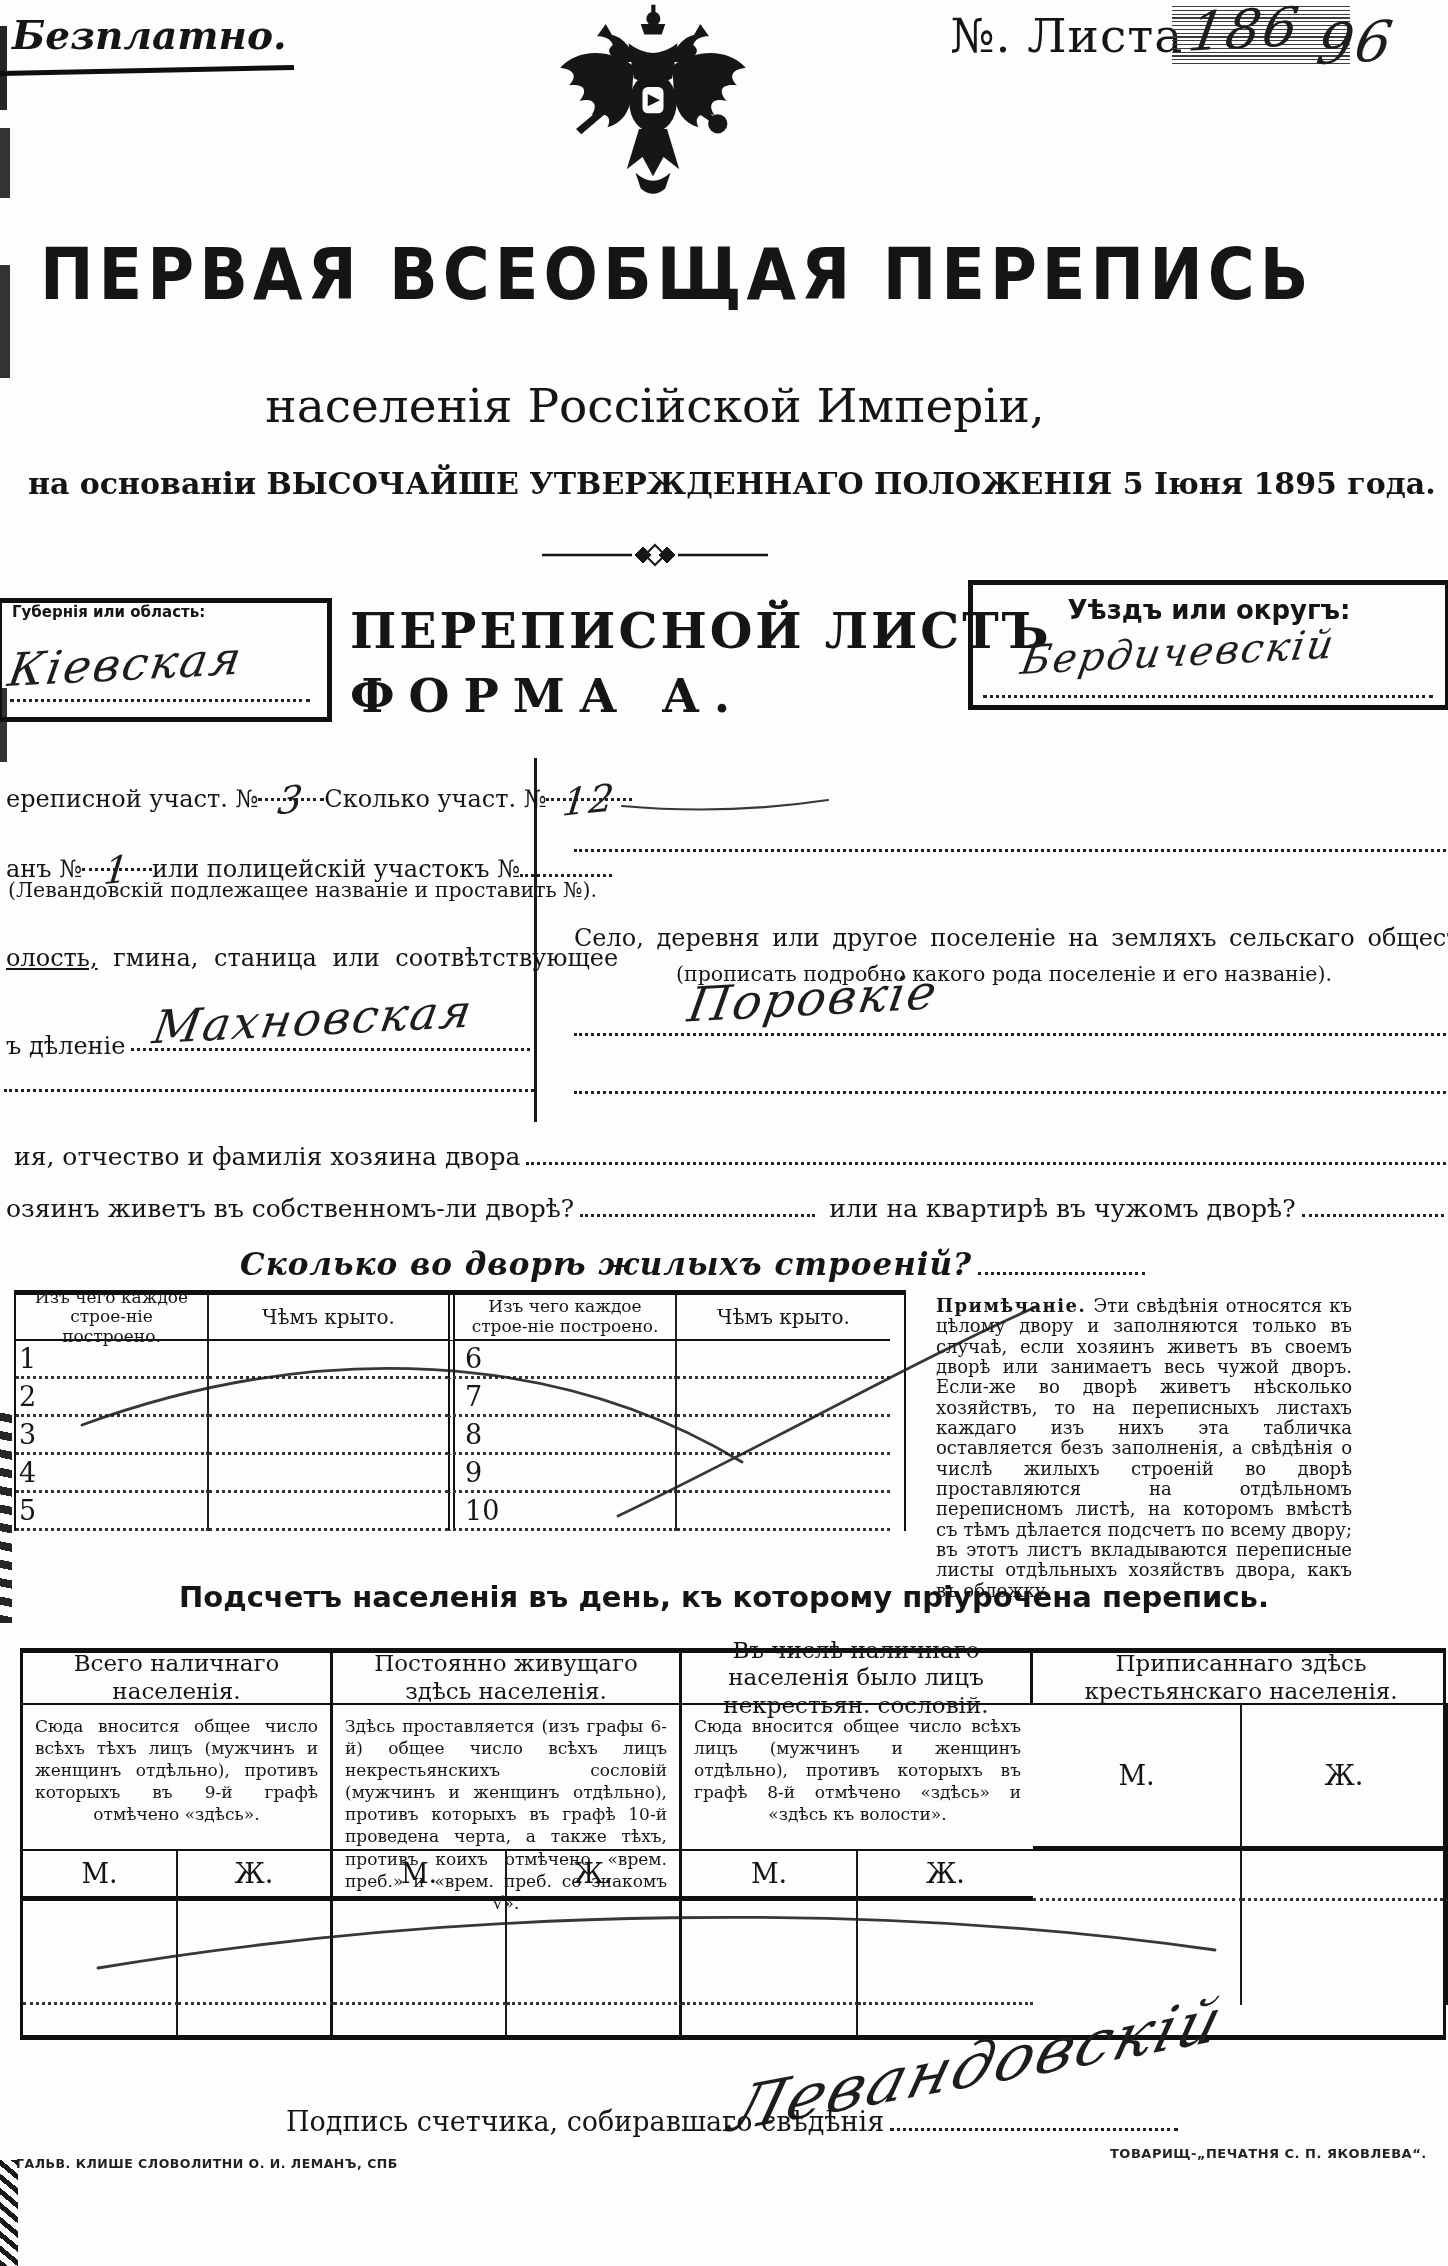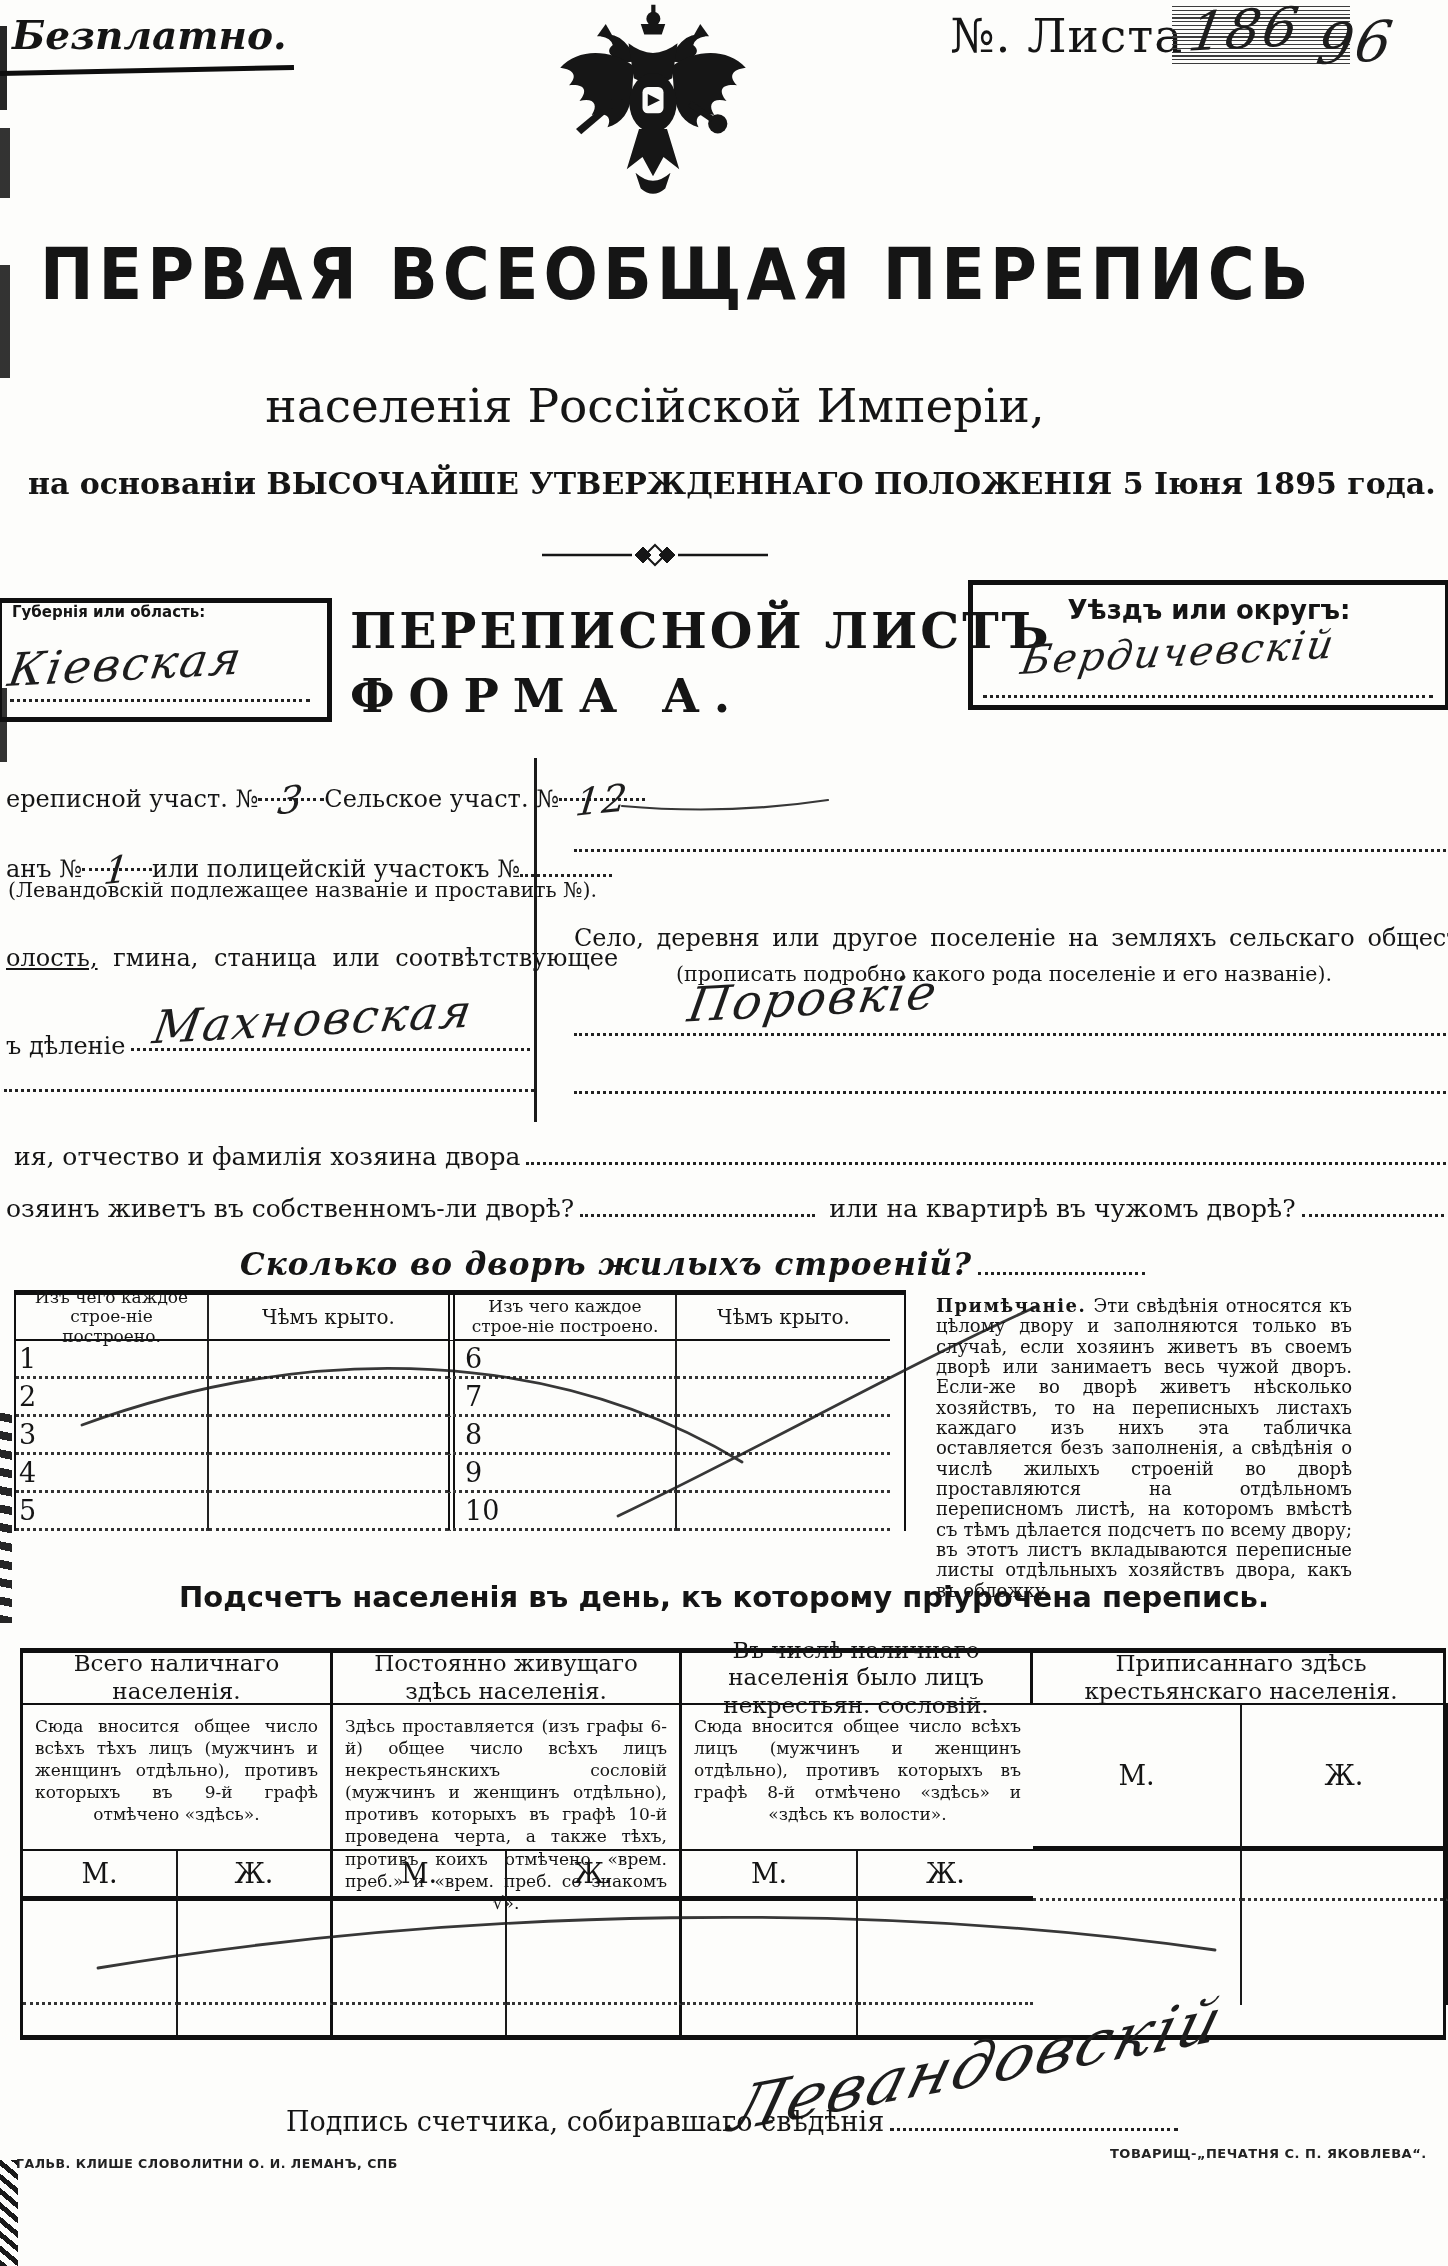--- a/index.html
+++ b/index.html
@@ -163,21 +163,21 @@
   <div class="abs uyezd-box">
     <div class="uyezd-label">Уѣздъ или округъ:</div>
     <div class="uyezd-value">
       <span class="hw" style="font-size:40px">Бердичевскій</span>
     </div>
   </div>
 
   <div class="abs vdiv"></div>
 
   <div class="abs fline" style="left:6px;top:772px">
-    <span>ереписной участ. №</span><span class="slot" style="width:66px"><span class="hw">3</span></span><span>Сельское участ. №</span><span class="slot" style="width:86px"><span class="hw">12</span></span>
+    <span>ереписной участ. №</span><span class="slot" style="width:66px"><span class="hw">3</span></span><span>Сколько участ. №</span><span class="slot" style="width:86px"><span class="hw">12</span></span>
   </div>
 
   <div class="abs fline" style="left:6px;top:842px">
     <span>анъ №</span><span class="slot" style="width:70px"><span class="hw">1</span></span><span>или полицейскій участокъ №</span><span class="slot" style="width:92px"></span>
   </div>
 
   <div class="abs small-note" style="left:8px;top:878px">(Левандовскій подлежащее названіе и проставить №).</div>
 
   <div class="abs fline" style="left:6px;top:944px;word-spacing:8px">
     <span class="u">олость,</span><span> гмина, станица или соотвѣтствующее</span>

